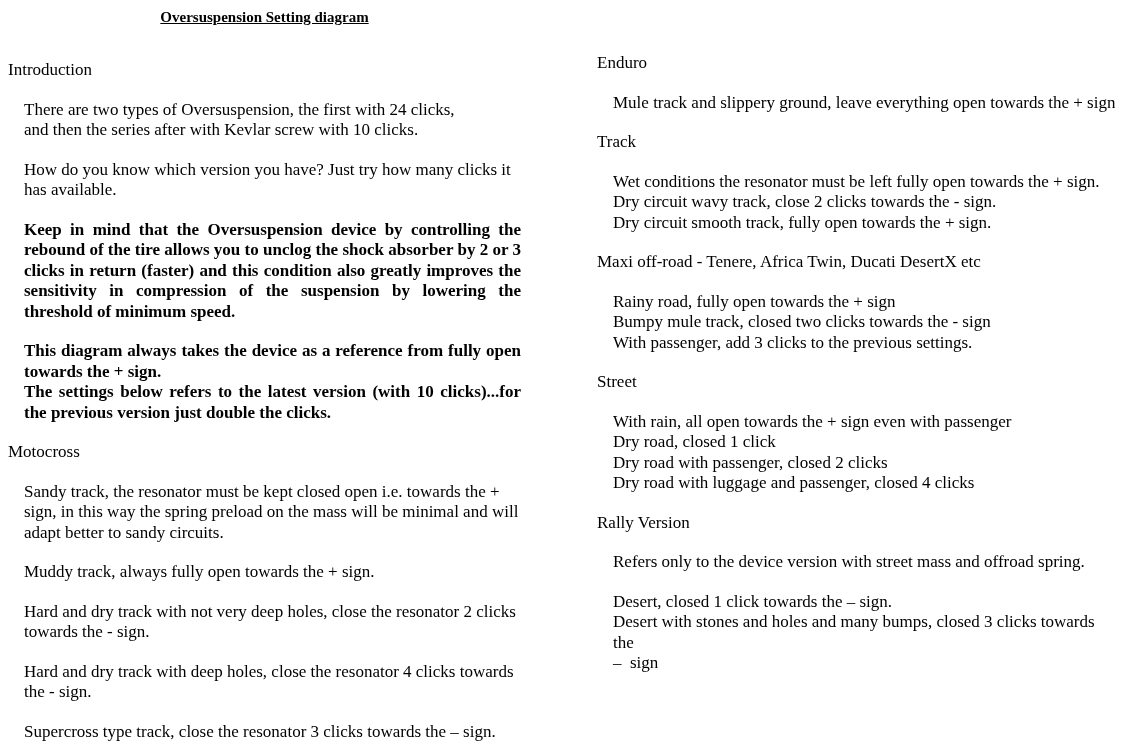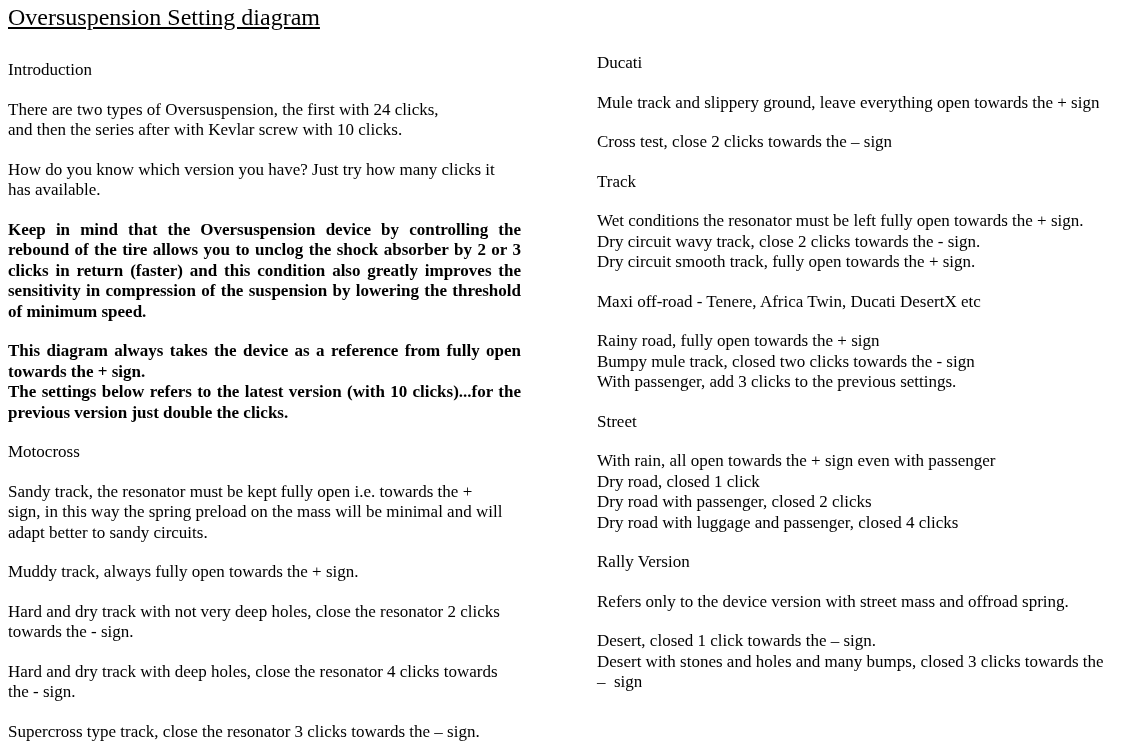--- a/index.html
+++ b/index.html
@@ -27,37 +27,37 @@
   }
   .col-left {
     width: 513px;
     margin-right: 76px;
   }
   .col-right {
     width: 522px;
     padding-top: 53px;
   }
   .title {
-    font-weight: normal;
-    font-size: 24px;
+    font-weight: bold;
+    font-size: 15px;
     line-height: 26px;
     text-decoration: underline;
-    text-align: left;
+    text-align: center;
     margin: 4px 0 0 0;
   }
   .heading {
     font-weight: normal;
     margin: 0 0 19px 0;
     white-space: pre-line;
   }
   .heading.first-after-title {
     margin-top: 30px;
   }
   .para {
-    margin: 0 0 19px 0;
+    margin: 0 0 19px 16px;
     white-space: pre-line;
   }
   .para.justify {
     text-align: justify;
     font-weight: bold;
   }
 </style>
 </head>
 <body>
 
@@ -69,35 +69,34 @@
     <div class="heading first-after-title">Introduction</div>
     <div class="para">There are two types of Oversuspension, the first with 24 clicks,
 and then the series after with Kevlar screw with 10 clicks.</div>
     <div class="para">How do you know which version you have? Just try how many clicks it
 has available.</div>
     <div class="para justify">Keep in mind that the Oversuspension device by controlling the rebound of the tire allows you to unclog the shock absorber by 2 or 3 clicks in return (faster) and this condition also greatly improves the sensitivity in compression of the suspension by lowering the threshold of minimum speed.</div>
     <div class="para justify">This diagram always takes the device as a reference from fully open towards the + sign.
 The settings below refers to the latest version (with 10 clicks)...for the previous version just double the clicks.</div>
 
     <div class="heading">Motocross</div>
-    <div class="para">Sandy track, the resonator must be kept fully open i.e. towards the +
+    <div class="para">Sandy track, the resonator must be kept closed open i.e. towards the +
 sign, in this way the spring preload on the mass will be minimal and will
 adapt better to sandy circuits.</div>
     <div class="para">Muddy track, always fully open towards the + sign.</div>
     <div class="para">Hard and dry track with not very deep holes, close the resonator 2 clicks
 towards the - sign.</div>
     <div class="para">Hard and dry track with deep holes, close the resonator 4 clicks towards
 the - sign.</div>
     <div class="para">Supercross type track, close the resonator 3 clicks towards the – sign.</div>
   </div>
 
   <div class="col col-right">
-    <div class="heading">Ducati</div>
+    <div class="heading">Enduro</div>
     <div class="para">Mule track and slippery ground, leave everything open towards the + sign</div>
-    <div class="para">Cross test, close 2 clicks towards the – sign</div>
 
     <div class="heading">Track</div>
     <div class="para">Wet conditions the resonator must be left fully open towards the + sign.
 Dry circuit wavy track, close 2 clicks towards the - sign.
 Dry circuit smooth track, fully open towards the + sign.</div>
 
     <div class="heading">Maxi off-road - Tenere, Africa Twin, Ducati DesertX etc</div>
     <div class="para">Rainy road, fully open towards the + sign
 Bumpy mule track, closed two clicks towards the - sign
 With passenger, add 3 clicks to the previous settings.</div>

